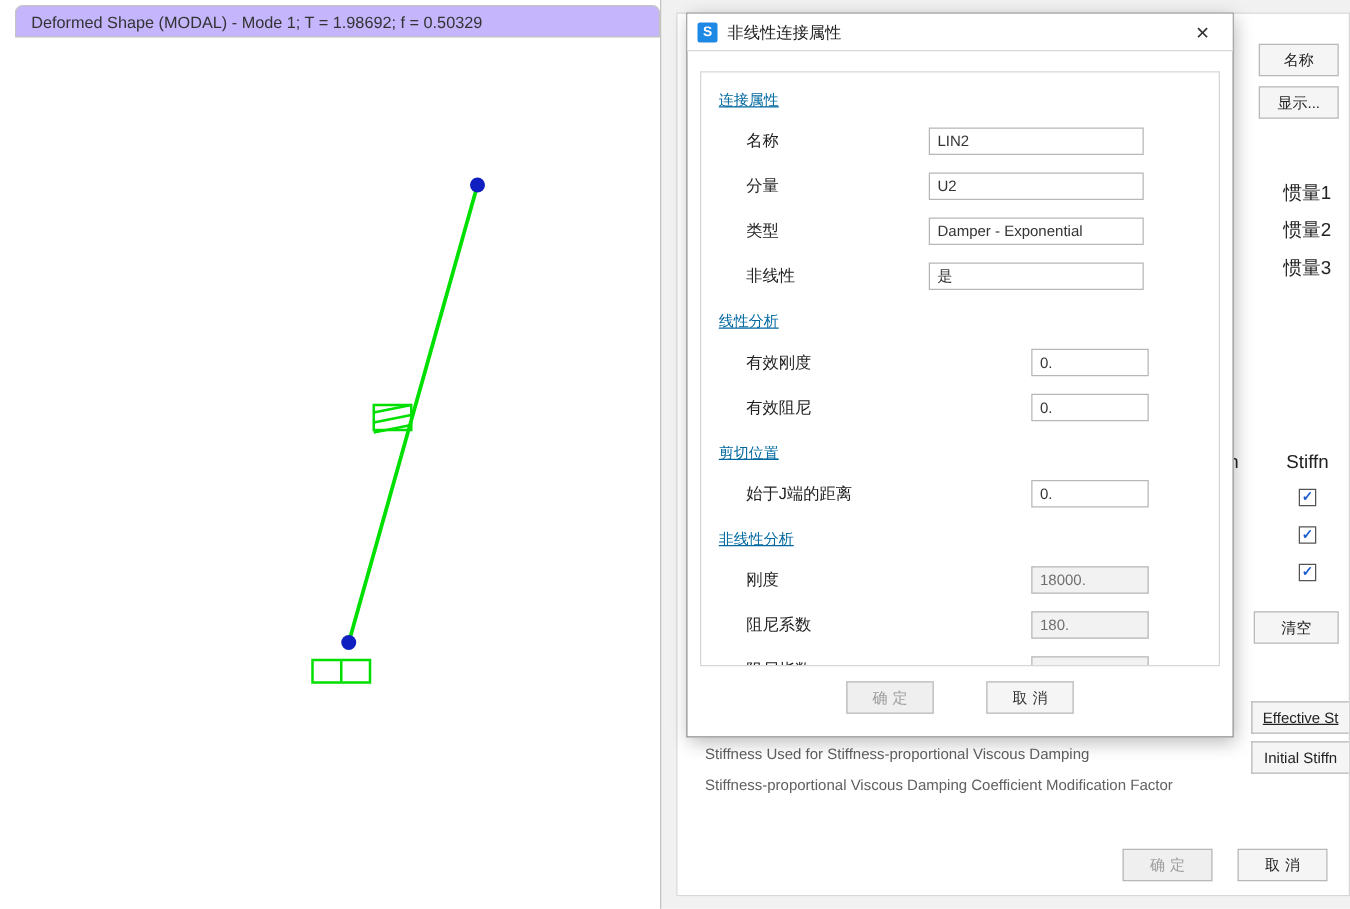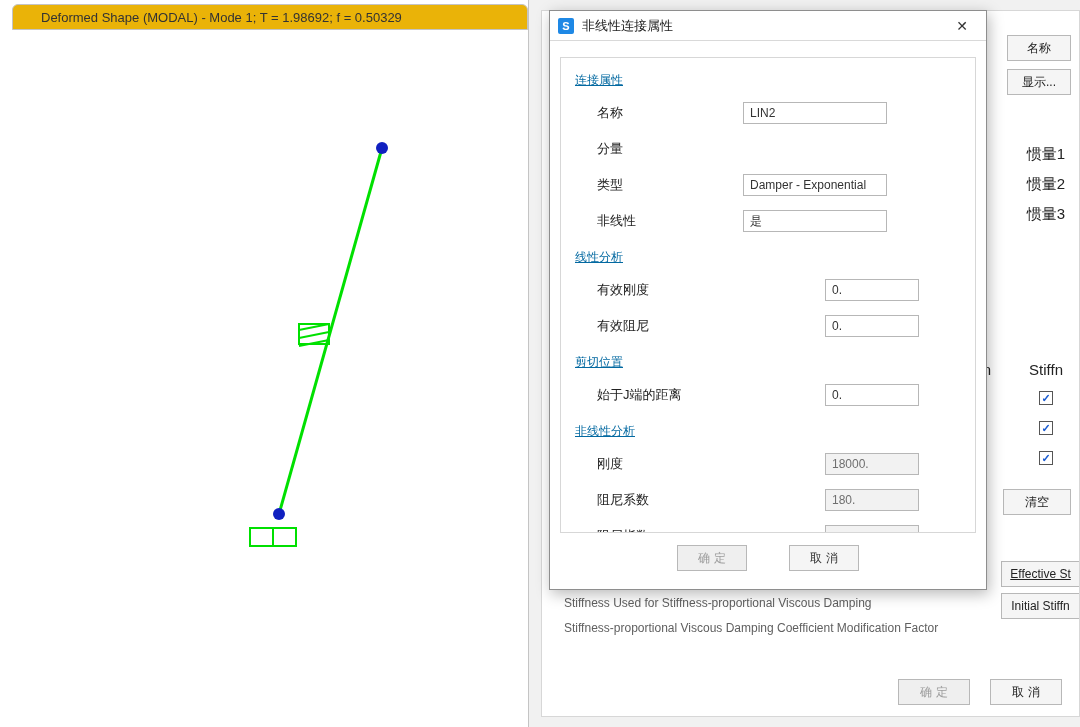--- a/index.html
+++ b/index.html
@@ -23,28 +23,28 @@
     height: 727px;
     background: #ffffff;
     overflow: hidden;
   }
   .left-titlebar {
     position: absolute;
     left: 12px;
     top: 4px;
     right: 0;
     height: 26px;
-    background: #eab308;
+    background: #c4b5fd;
     border: 1px solid #c4c4c4;
     border-top-left-radius: 6px;
     border-top-right-radius: 6px;
     box-sizing: border-box;
     display: flex;
     align-items: center;
-    padding-left: 28px;
+    padding-left: 12px;
     color: #333;
     font-size: 13px;
   }
 
   .viewport-svg {
     position: absolute;
     left: 0;
     top: 30px;
     width: 528px;
     height: 697px;
@@ -192,21 +192,21 @@
     height: 36px;
   }
   .row .lab {
     width: 168px;
     padding-left: 22px;
     color: #222;
     font-size: 13px;
     box-sizing: border-box;
   }
   .row .field {
-    width: 144px;
+    width: 172px;
     height: 22px;
     border: 1px solid #b7b7b7;
     background: #fff;
     box-sizing: border-box;
     padding: 0 6px;
     display: flex;
     align-items: center;
     font-size: 12px;
     color: #333;
   }
@@ -353,20 +353,23 @@
 
     <div class="section-title">连接属性</div>
     <div class="row">
       <div class="lab">名称</div>
       <div class="field">
           <span>LIN2</span>
         </div>
     </div>
     <div class="row">
       <div class="lab">分量</div>
+      <div class="field">
+          <span>U2</span>
+        </div>
     </div>
     <div class="row">
       <div class="lab">类型</div>
       <div class="field">
           <span>Damper - Exponential</span>
         </div>
     </div>
     <div class="row">
       <div class="lab">非线性</div>
       <div class="field">

